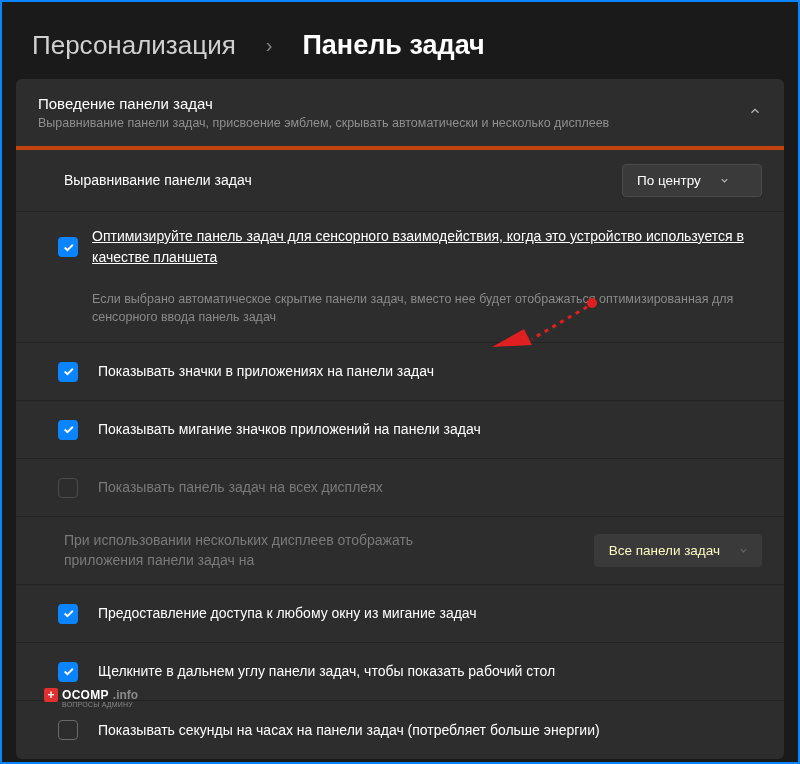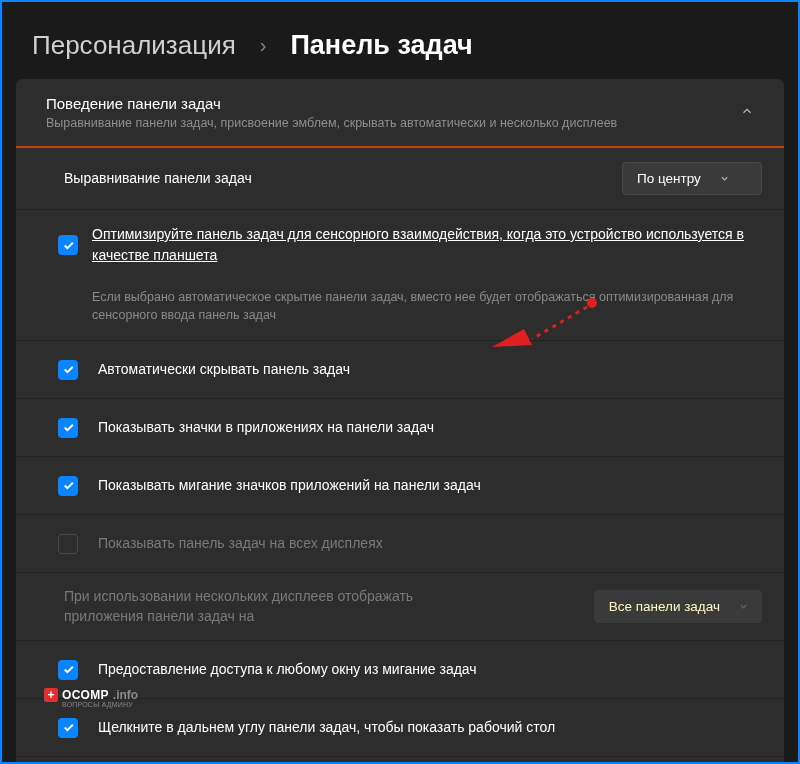--- a/index.html
+++ b/index.html
@@ -10,37 +10,37 @@
   font-family: "Segoe UI", -apple-system, sans-serif;
   color: #ffffff;
   overflow: hidden;
   border: 2px solid #0a84ff;
   position: relative;
 }
 .breadcrumb {
   padding: 28px 30px 18px 30px;
   display: flex;
   align-items: center;
-  gap: 24px;
+  gap: 30px;
   font-size: 26px;
 }
 .breadcrumb .parent { color: #d0d0d0; font-weight: 400; }
 .breadcrumb .sep { color: #888; font-size: 20px; }
 .breadcrumb .current { color: #ffffff; font-weight: 600; font-size: 27px; }
 .panel {
   margin: 0 14px;
   background: #2d2d2d;
   border-radius: 6px;
 }
 .panel-header {
-  padding: 16px 30px;
+  padding: 16px 22px;
   display: flex;
   align-items: center;
   justify-content: center;
-  border-bottom: 2px solid #c2410c;
+  border-bottom: 4px solid #c2410c;
   cursor: pointer;
 }
 .panel-header .titles { flex: 1; }
 .panel-header .title { font-size: 15px; color: #fff; margin-bottom: 4px; font-weight: 400; }
 .panel-header .subtitle { font-size: 12.5px; color: #8f8f8f; }
 .chevron svg { width: 14px; height: 14px; }
 .row {
   padding: 14px 22px 14px 42px;
   display: flex;
   align-items: center;
@@ -137,28 +137,20 @@
       <div class="checkbox checked">
         <svg viewBox="0 0 24 24" fill="none" stroke="#fff" stroke-width="3.5">
             <path d="M5 12l5 5L20 7"></path>
           </svg>
       </div>
       <span class="label">Оптимизируйте панель задач для сенсорного взаимодействия, когда это устройство используется в качестве планшета</span>
     </div>
     <div class="desc">Если выбрано автоматическое скрытие панели задач, вместо нее будет отображаться оптимизированная для сенсорного ввода панель задач</div>
   </div>
 
-  <div class="row">
-    <div class="checkbox checked">
-      <svg viewBox="0 0 24 24" fill="none" stroke="#fff" stroke-width="3.5">
-          <path d="M5 12l5 5L20 7"></path>
-        </svg>
-    </div>
-    <span class="label">Автоматически скрывать панель задач</span>
-  </div>
 
   <div class="row">
     <div class="checkbox checked">
       <svg viewBox="0 0 24 24" fill="none" stroke="#fff" stroke-width="3.5">
           <path d="M5 12l5 5L20 7"></path>
         </svg>
     </div>
     <span class="label">Показывать значки в приложениях на панели задач</span>
   </div>
 

